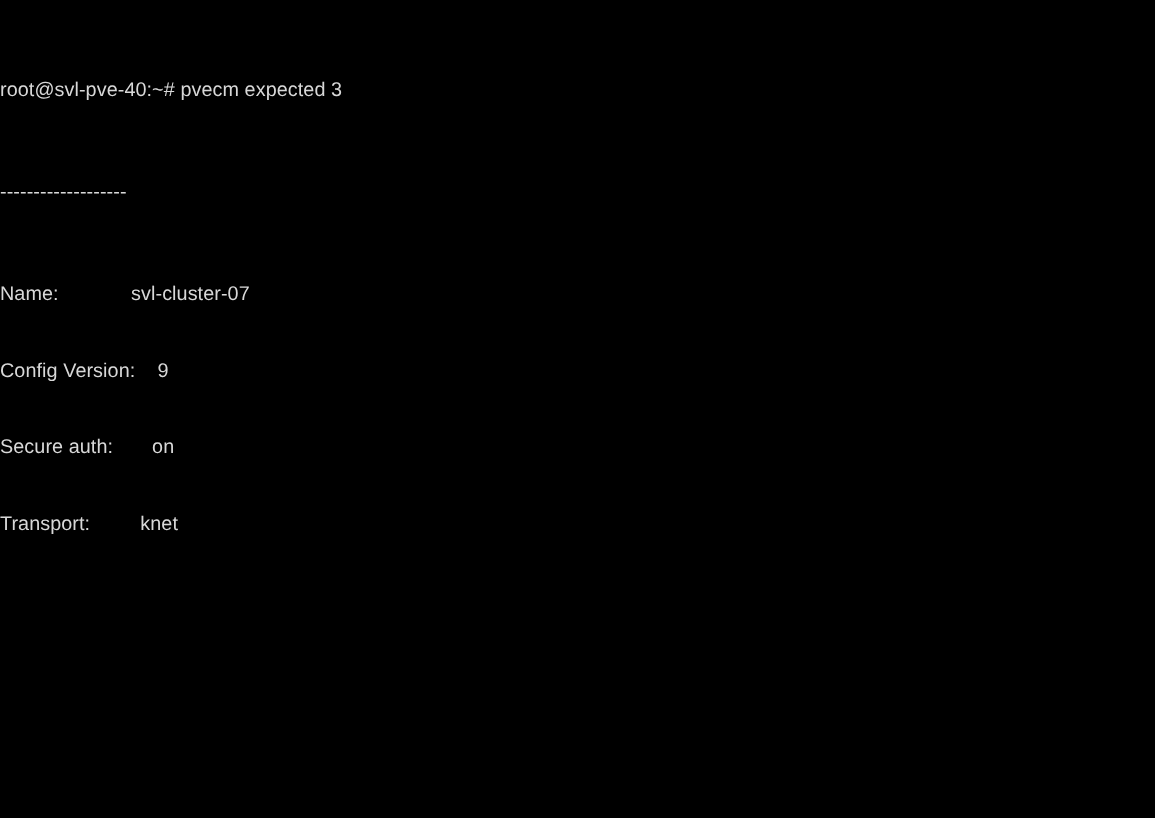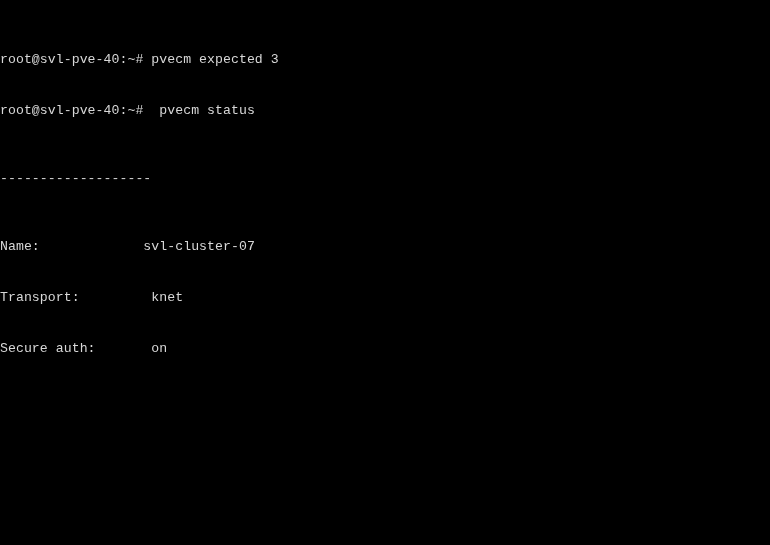--- a/index.html
+++ b/index.html
@@ -24,43 +24,43 @@
     letter-spacing: 0.05px;
     padding: 0;
     box-sizing: border-box;
     white-space: pre;
     overflow: hidden;
   }
   .line {
     display: block;
     height: 17px;
     white-space: pre;
-    font-family: Liberation Mono, monospace;
+    font-family: Liberation Sans, sans-serif;
   }
   .rule {
     color: #d8d8d8;
   }
   .blank {
     display: block;
     height: 17px;
   }
 </style>
 </head>
 <body>
 
 <div id="terminal">
 
   <span class="line">root@svl-pve-40:~# pvecm expected 3</span>
-  <span class="line">root@svl-pve-40:~#  pvecm status</span>
 
   <span class="line rule">-------------------</span>
 
   <span class="line"><span>Name:</span><span>             </span><span>svl-cluster-07</span></span>
+  <span class="line"><span>Config Version:</span><span>    </span><span>9</span></span>
+  <span class="line"><span>Secure auth:</span><span>       </span><span>on</span></span>
   <span class="line"><span>Transport:</span><span>         </span><span>knet</span></span>
-  <span class="line"><span>Secure auth:</span><span>       </span><span>on</span></span>
 
   <span class="blank"> </span>
 
   
   
 
   
   
   
   

